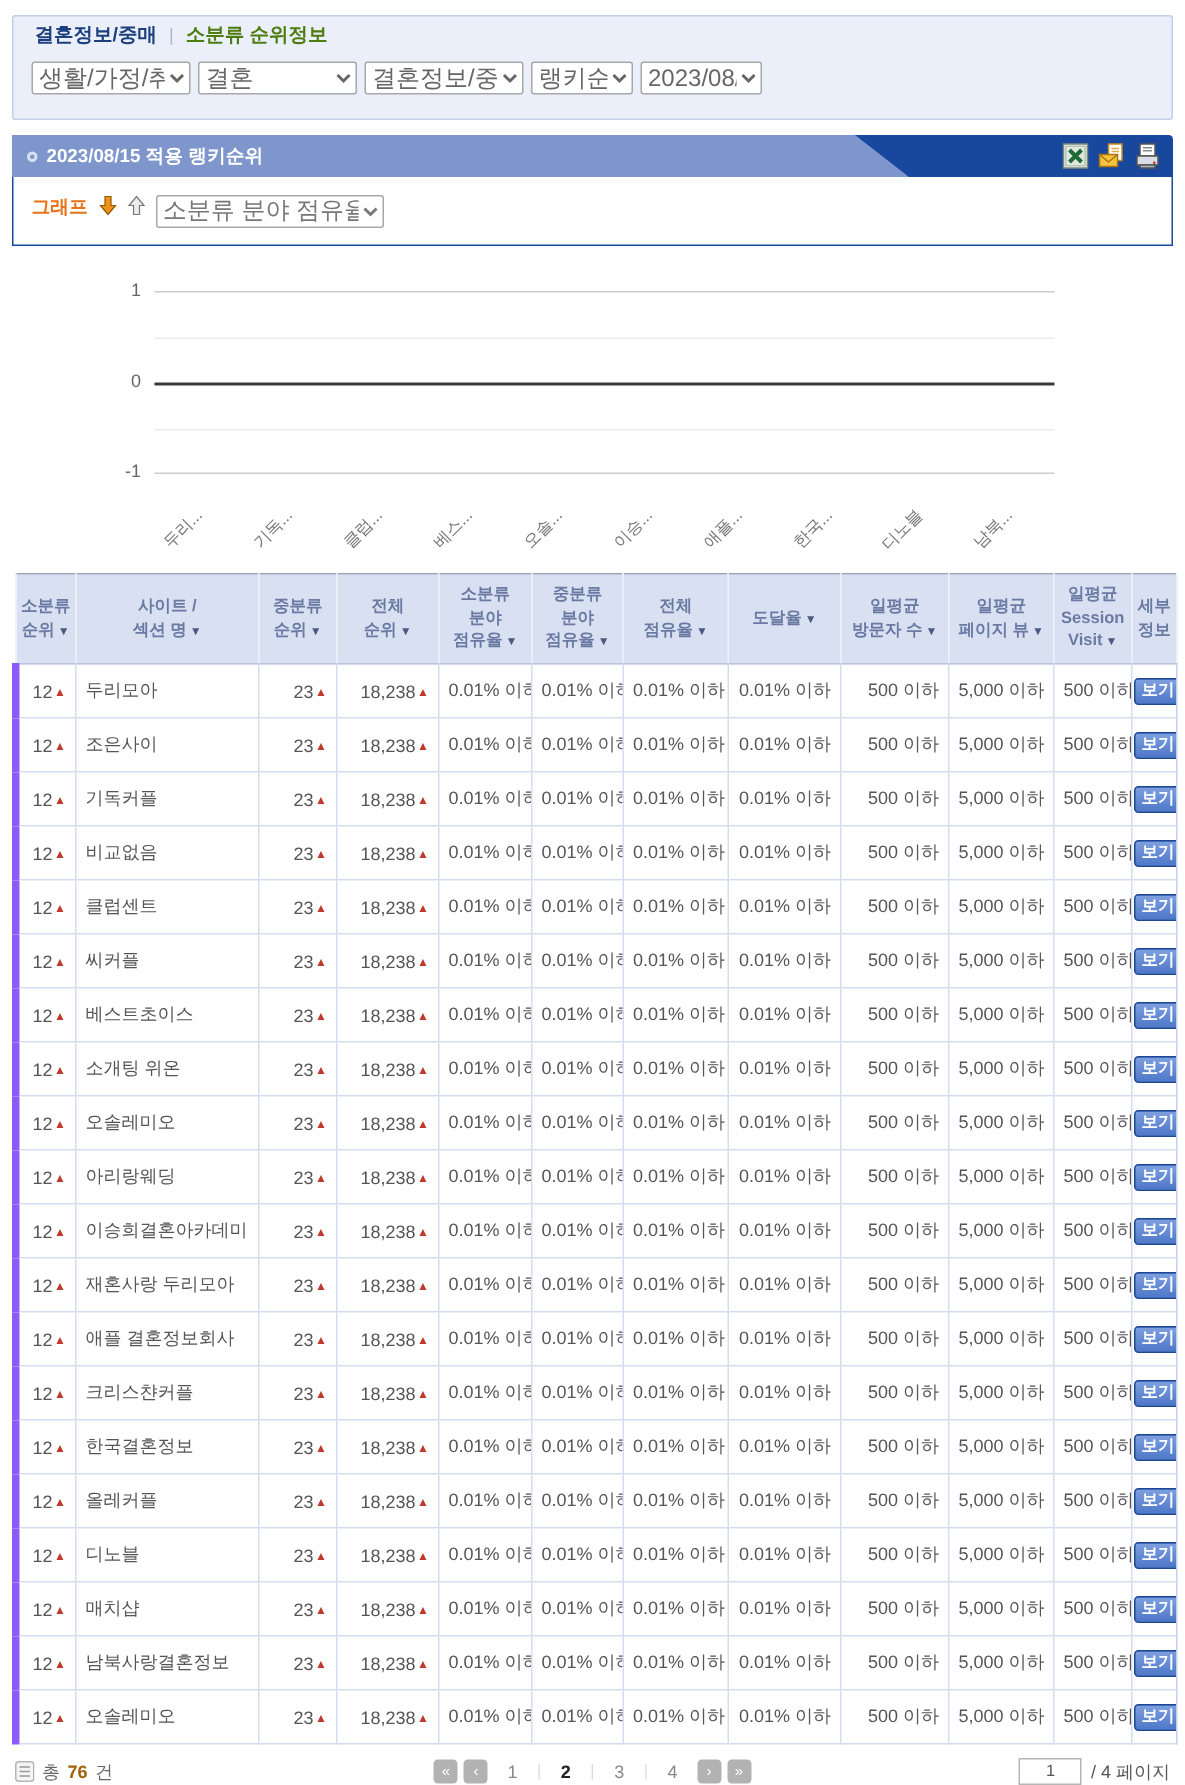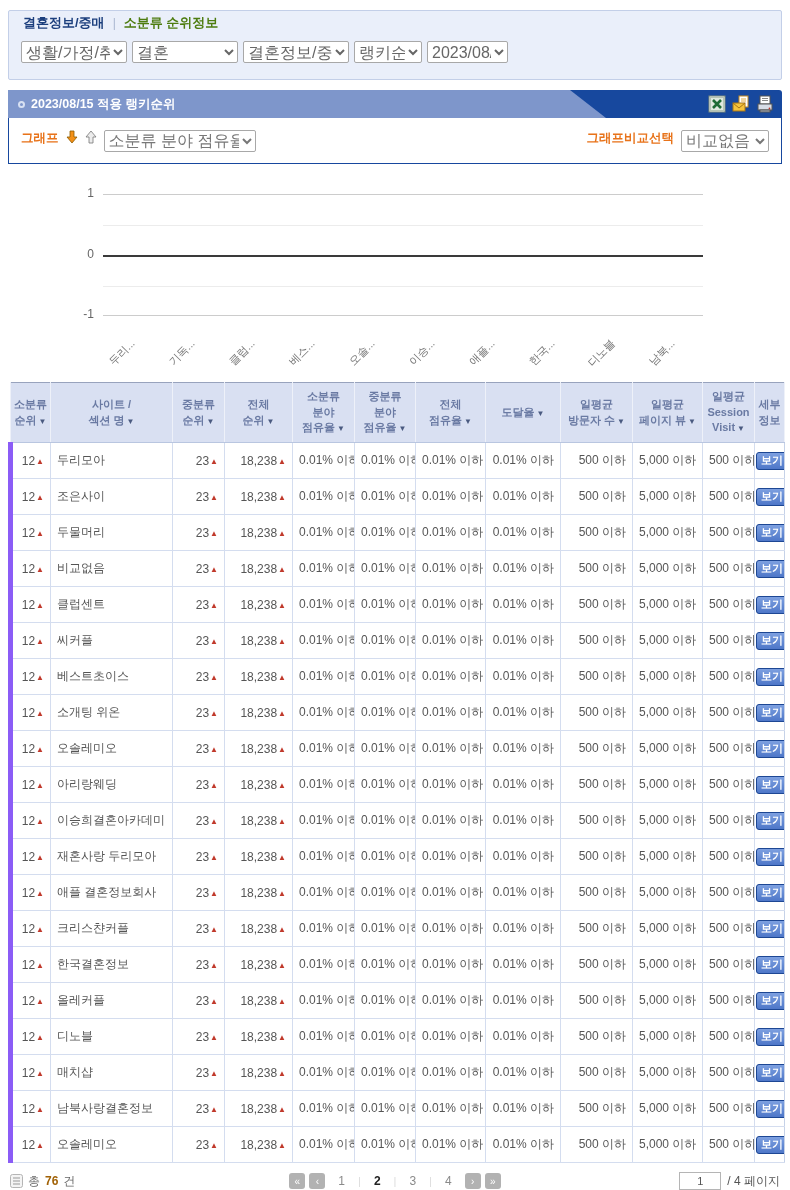--- a/index.html
+++ b/index.html
@@ -197,24 +197,20 @@
               <path d="M6 13 L11 7 H8 V1 H4 V7 H1 Z" fill="#f39018" stroke="#8a5a00" stroke-width="0.8"></path>
             </svg>
         </span>
         <span class="arrow-ico">
           <svg width="12" height="14" viewBox="0 0 12 14">
               <path d="M6 1 L11 7 H8 V13 H4 V7 H1 Z" fill="#ececec" stroke="#777" stroke-width="0.8"></path>
             </svg>
         </span>
         <select class="sel-metric"><option>소분류 분야 점유율</option></select>
       </div>
-      <div class="right">
-        <span class="lbl-orange">그래프비교선택</span>
-        <select class="sel-compare"><option>비교없음</option></select>
-      </div>
     </div>
   </section>
 
   <section class="chart">
     <div class="ylabels">
       <span class="yl yl-1">1</span>
       <span class="yl yl-0">0</span>
       <span class="yl yl-m1">-1</span>
     </div>
     <div class="plot">
@@ -307,21 +303,21 @@
           <td class="al-right">0.01% 이하</td>
           <td class="al-right">0.01% 이하</td>
           <td class="al-right">0.01% 이하</td>
           <td class="al-right">500 이하</td>
           <td class="al-right">5,000 이하</td>
           <td class="al-right">500 이하</td>
           <td class="al-center"><button class="view-btn">보기</button></td>
         </tr>
         <tr>
           <td class="al-right">12<span class="tri">▲</span></td>
-          <td class="al-left">두물머리</td>
+          <td class="al-left">기독커플</td>
           <td class="al-right">23<span class="tri">▲</span></td>
           <td class="al-right">18,238<span class="tri">▲</span></td>
           <td class="al-right">0.01% 이하</td>
           <td class="al-right">0.01% 이하</td>
           <td class="al-right">0.01% 이하</td>
           <td class="al-right">0.01% 이하</td>
           <td class="al-right">500 이하</td>
           <td class="al-right">5,000 이하</td>
           <td class="al-right">500 이하</td>
           <td class="al-center"><button class="view-btn">보기</button></td>

